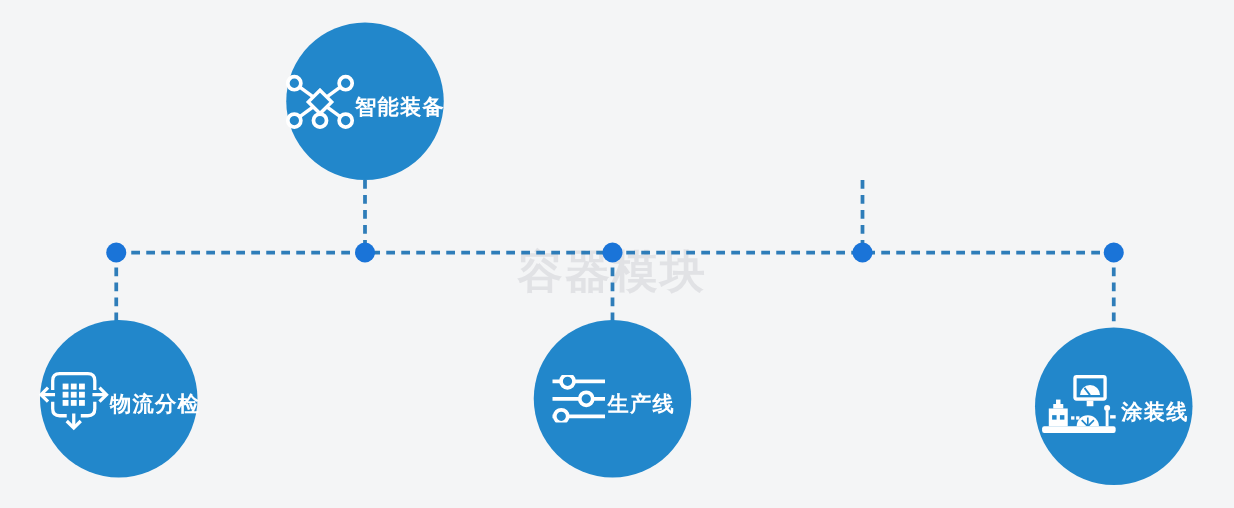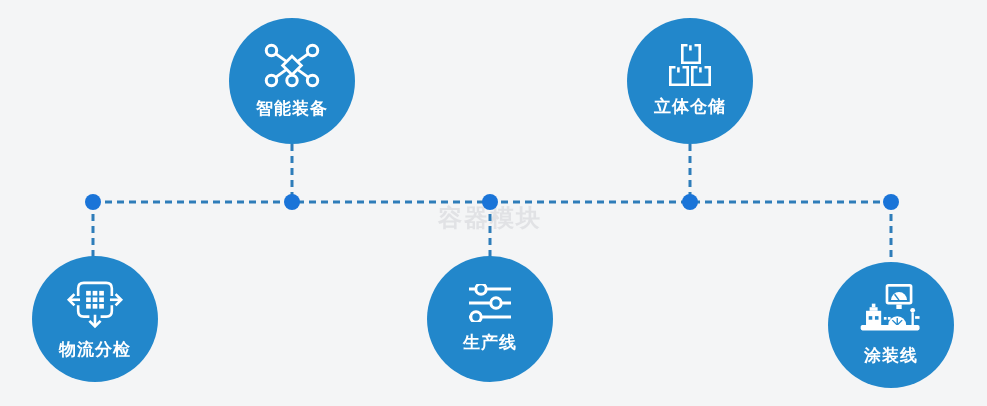--- a/index.html
+++ b/index.html
@@ -13,21 +13,21 @@
     position: relative;
     width: 987px;
     height: 406px;
     background: #f4f5f6;
   }
   .watermark {
     position: absolute;
     left: 490px;
     top: 218px;
     transform: translate(-50%, -50%);
-    font-size: 24px;
+    font-size: 36px;
     font-weight: bold;
     letter-spacing: 2px;
     color: #e1e2e5;
     user-select: none;
     z-index: 1;
   }
   .connectors {
     position: absolute;
     left: 0; top: 0;
     width: 987px; height: 406px;
@@ -39,21 +39,21 @@
     height: 126px;
     transform: translate(-50%, -50%);
     z-index: 3;
   }
   .circle {
     width: 126px;
     height: 126px;
     border-radius: 50%;
     background: #2287cb;
     display: flex;
-    flex-direction: column;
+    flex-direction: row;
     align-items: center;
     justify-content: center;
     cursor: pointer;
   }
   .icon { display: block; line-height: 0; }
   .node-label {
     margin-top: 9px;
     color: #ffffff;
     font-size: 17px;
     font-weight: bold;
@@ -108,40 +108,20 @@
             <circle cx="8" cy="40" r="5.6"></circle>
             <circle cx="52" cy="40" r="5.6"></circle>
             <circle cx="30" cy="40" r="5.6"></circle>
           </g>
         </svg>
       </span>
       <div class="node-label">智能装备</div>
     </div>
   </div>
 
-  <div class="node pos-top-right">
-    <div class="circle">
-      <span class="icon">
-        <svg width="44" height="42" viewBox="0 0 44 42">
-          <g stroke="#ffffff" stroke-width="2.6" fill="none">
-
-            <path d="M19.5,1.3 H14.3 V18.7 H31.7 V1.3 H26.5"></path>
-            <line x1="22.4" y1="1.3" x2="22.4" y2="6.5"></line>
-
-            <path d="M7.5,23.3 H2.3 V40.7 H19.7 V23.3 H14.5"></path>
-            <line x1="10.4" y1="23.3" x2="10.4" y2="28.5"></line>
-
-            <path d="M29.5,23.3 H24.3 V40.7 H41.7 V23.3 H36.5"></path>
-            <line x1="32.4" y1="23.3" x2="32.4" y2="28.5"></line>
-          </g>
-        </svg>
-      </span>
-      <div class="node-label">立体仓储</div>
-    </div>
-  </div>
 
   <div class="node pos-bottom-left">
     <div class="circle">
       <span class="icon">
         <svg width="58" height="51" viewBox="0 0 62 54">
           <g stroke="#ffffff" stroke-width="2.8" fill="none">
 
             <path d="M13,19 V11 Q13,5 19,5 H43 Q49,5 49,11 V19"></path>
             <path d="M13,29 V35 Q13,41 19,41 H25"></path>
             <path d="M49,29 V35 Q49,41 43,41 H37"></path>

